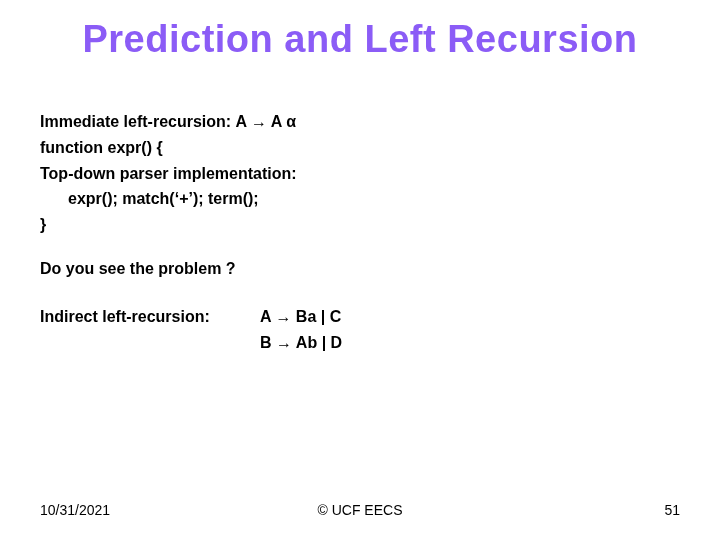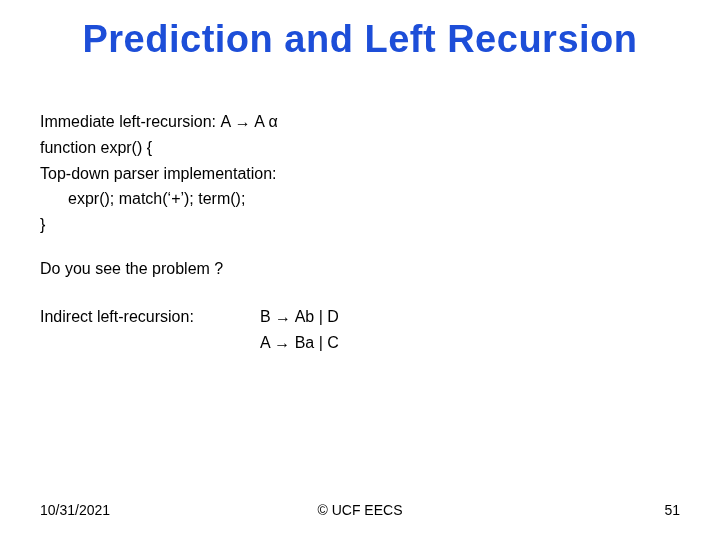--- a/index.html
+++ b/index.html
@@ -19,35 +19,35 @@
     box-sizing: border-box;
   }
   .title {
     position: absolute;
     top: 18px;
     left: 0;
     width: 720px;
     text-align: center;
     font-size: 38px;
     font-weight: bold;
-    color: #1d4ed8;
+    color: #8b5cf6;
     letter-spacing: 0.5px;
   }
   .body {
     position: absolute;
     top: 110px;
     left: 40px;
     width: 640px;
     font-size: 16px;
     line-height: 1.55;
     color: #000000;
   }
   .body p {
     margin: 0 0 1px 0;
-    font-weight: normal;
+    font-weight: bold;
   }
   .indent {
     padding-left: 28px;
   }
   .gap-sm { height: 18px; }
   .gap-md { height: 22px; }
   .row {
     display: flex;
   }
   .row .label {
@@ -100,22 +100,22 @@
 
     <div class="gap-sm"></div>
 
     <p>Do you see the problem ?</p>
 
     <div class="gap-md"></div>
 
     <div class="row">
       <p class="label">Indirect left-recursion:</p>
       <div class="rules">
+        <p class="arrow">A → Ba  |  C</p>
         <p class="arrow">B → Ab  |  D</p>
-        <p class="arrow">A → Ba  |  C</p>
       </div>
     </div>
 
     <div class="gap-sm"></div>
 
 
   </div>
 
   <div class="footer">
     <span>10/31/2021</span>

